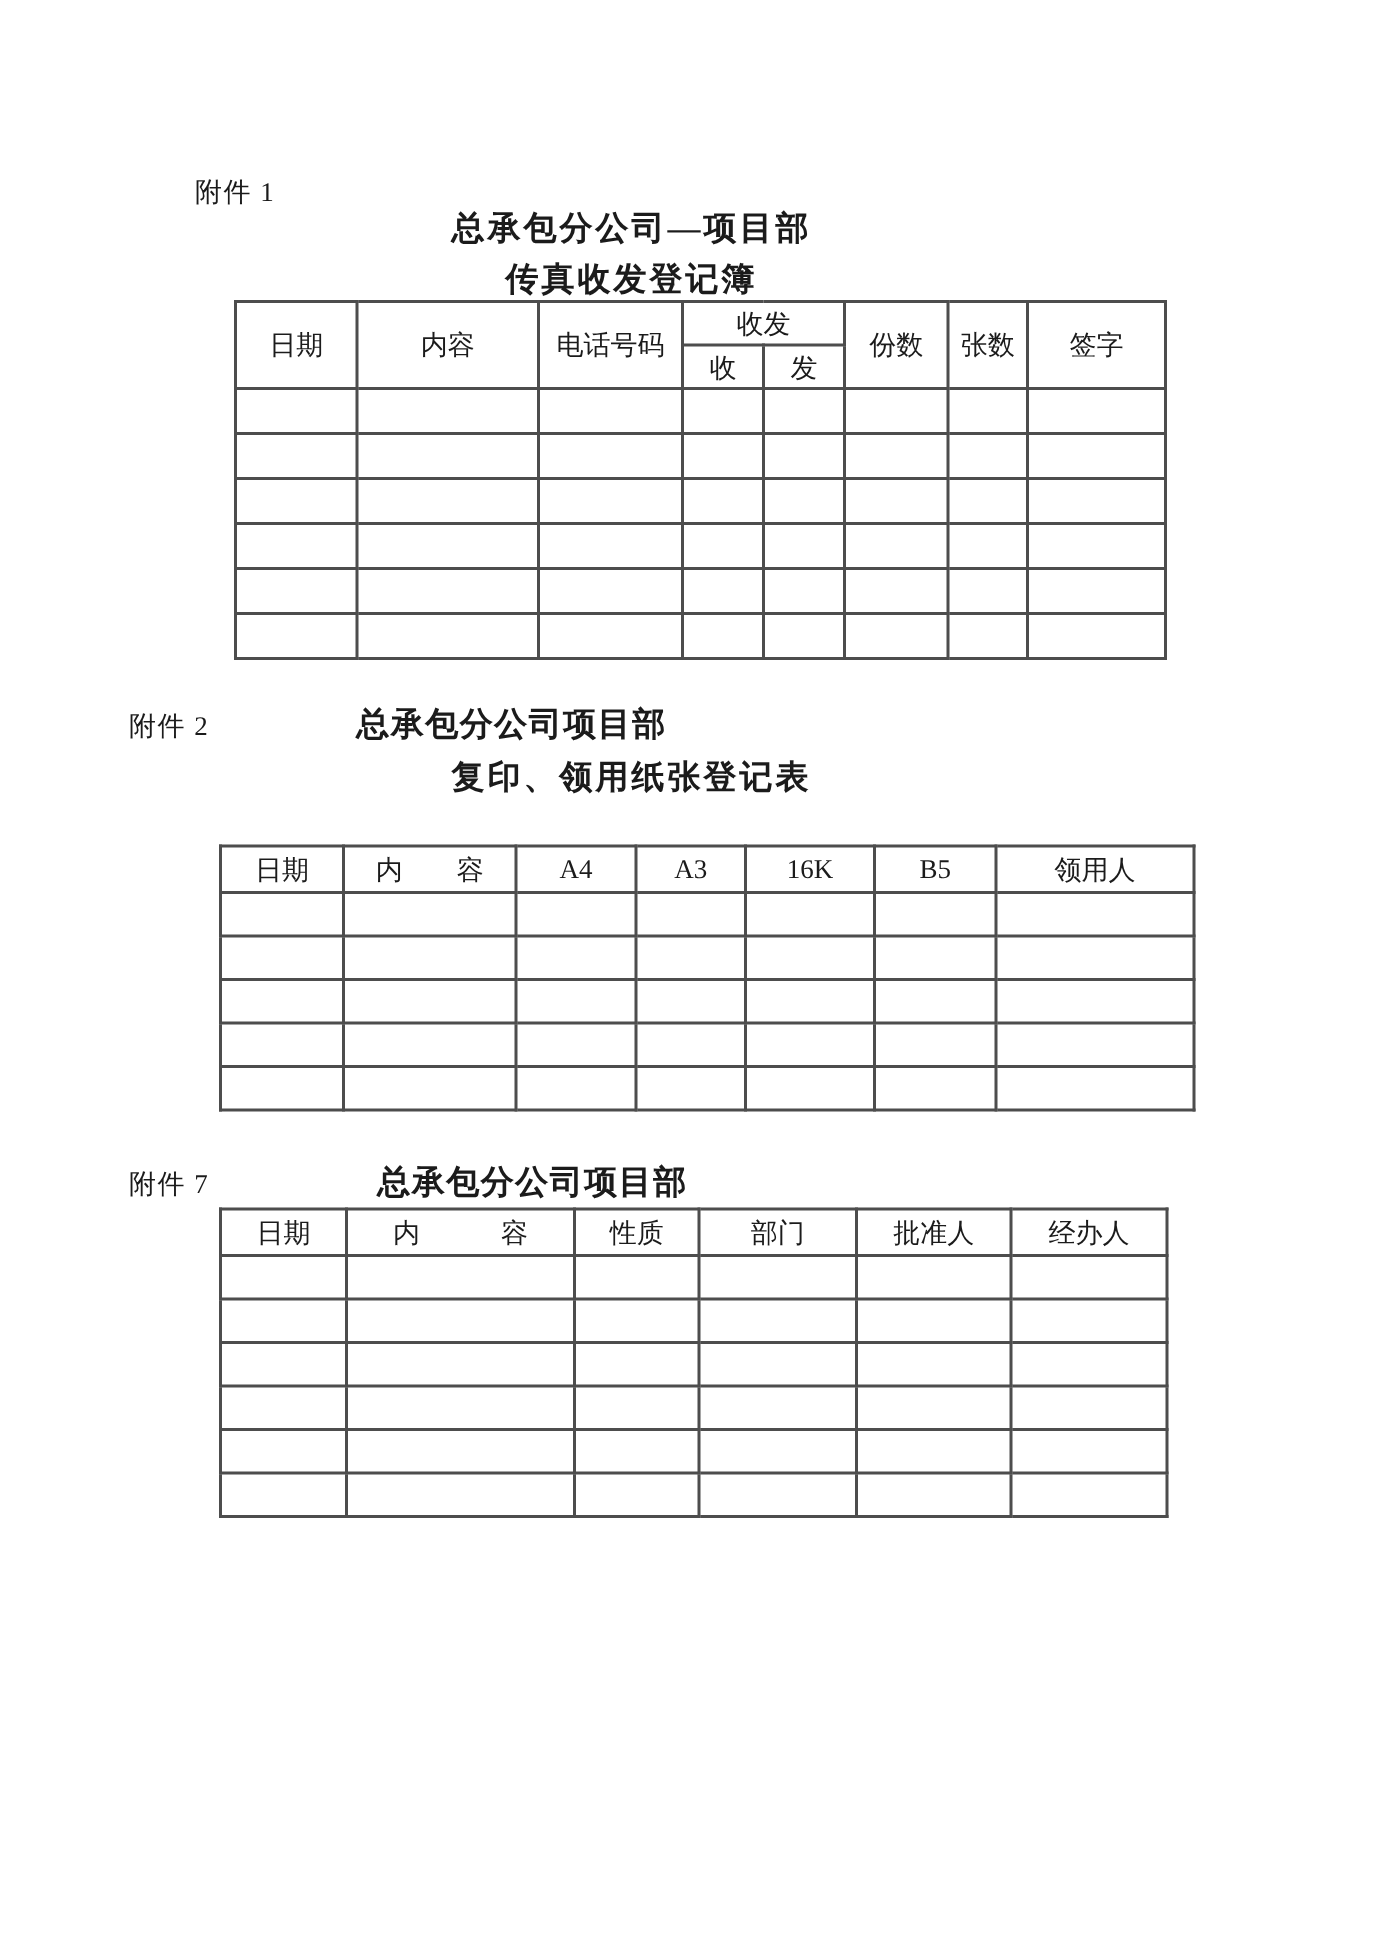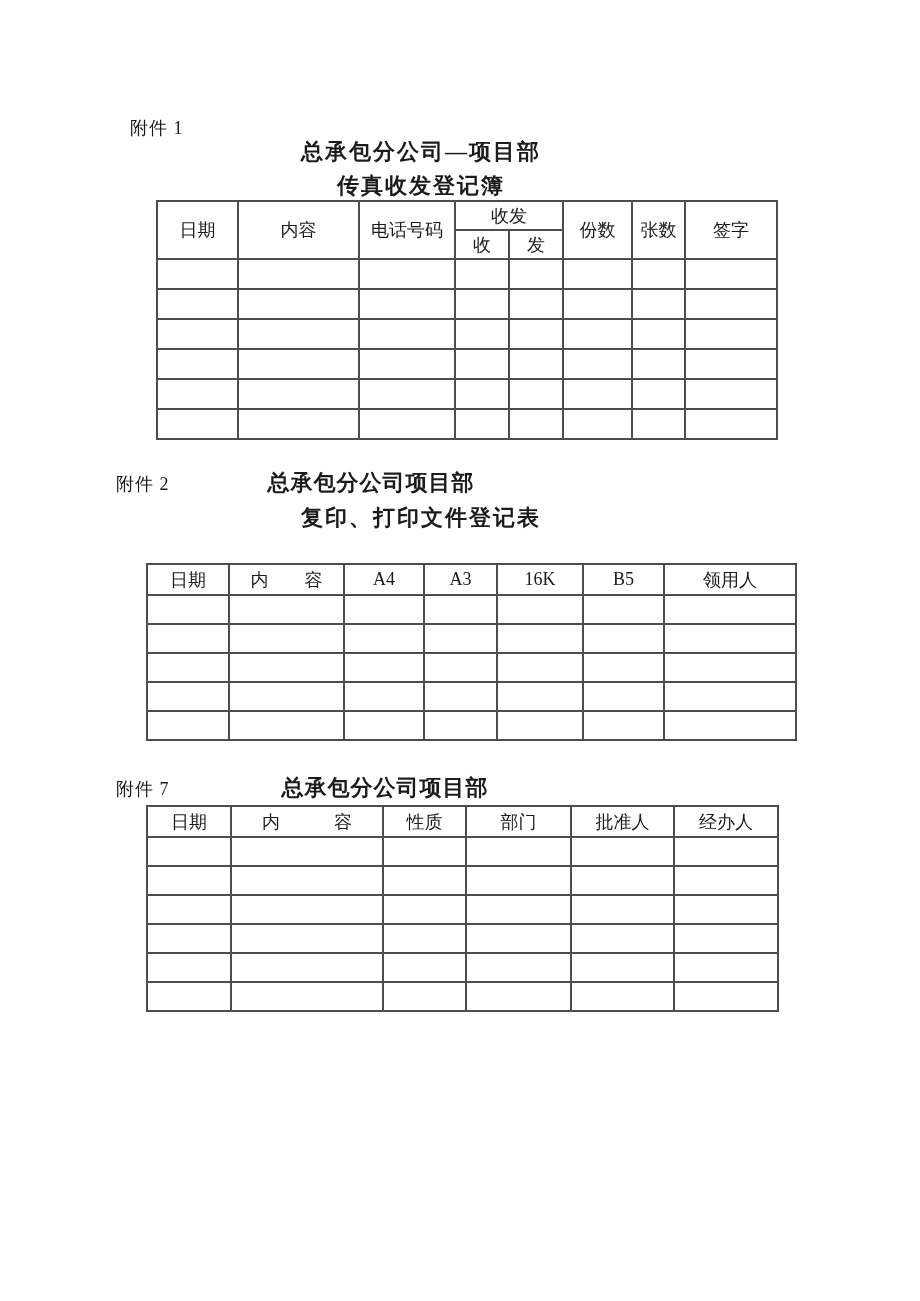--- a/index.html
+++ b/index.html
@@ -19,21 +19,21 @@
   .att-label {
     font-size: 18px;
     line-height: 20px;
     letter-spacing: 1px;
     white-space: pre;
   }
   .att-line-1 { margin-left: 130px; height: 20px; }
   .att-line {
     display: flex;
     align-items: baseline;
-    margin-left: 116px;
+    margin-left: 86px;
     height: 26px;
     line-height: 26px;
   }
   .att-line .att-label { line-height: 26px; }
   .inline-title {
     font-size: 22px;
     font-weight: bold;
     line-height: 26px;
     letter-spacing: 1px;
   }
@@ -180,21 +180,21 @@
           <td></td>
           <td></td>
         </tr>
       </tbody>
   </table>
 
   <div class="att-line att-line-2">
     <span class="att-label">附件 2</span>
     <span class="inline-title gap-a2">总承包分公司项目部</span>
   </div>
-  <div class="doc-subtitle subtitle-2">复印、打印文件登记表</div>
+  <div class="doc-subtitle subtitle-2">复印、领用纸张登记表</div>
 
   <table class="table-2">
     <colgroup>
       <col style="width:82px">
         <col style="width:115px">
         <col style="width:80px">
       <col style="width:73px">
         <col style="width:86px">
         <col style="width:81px">
       <col style="width:132px">

